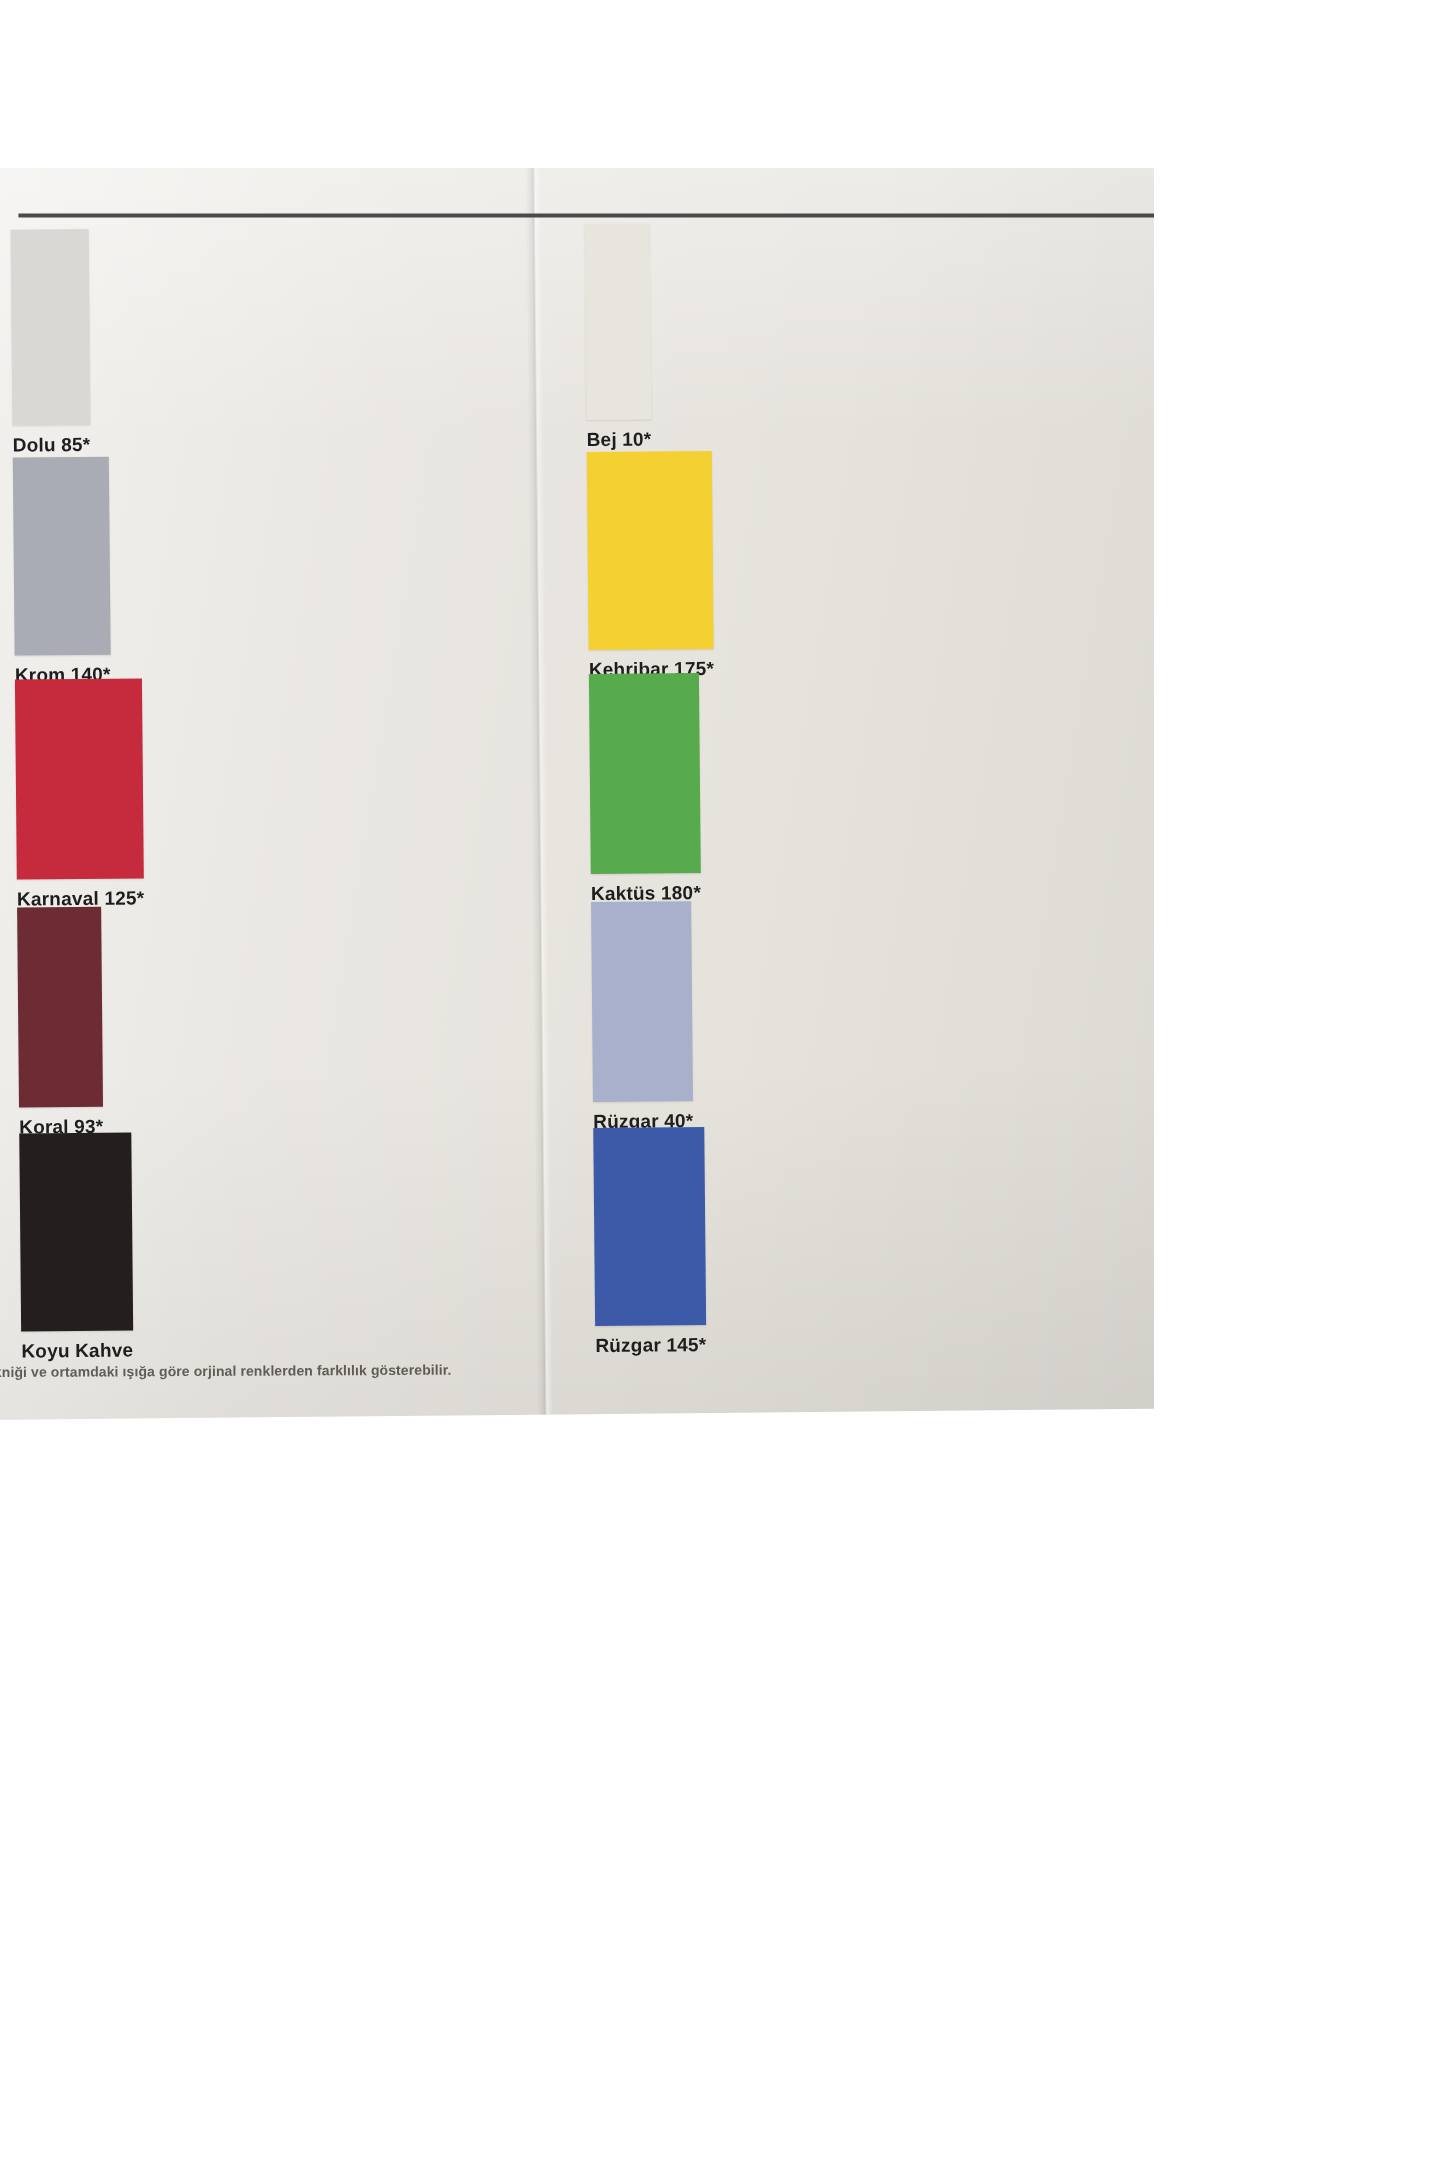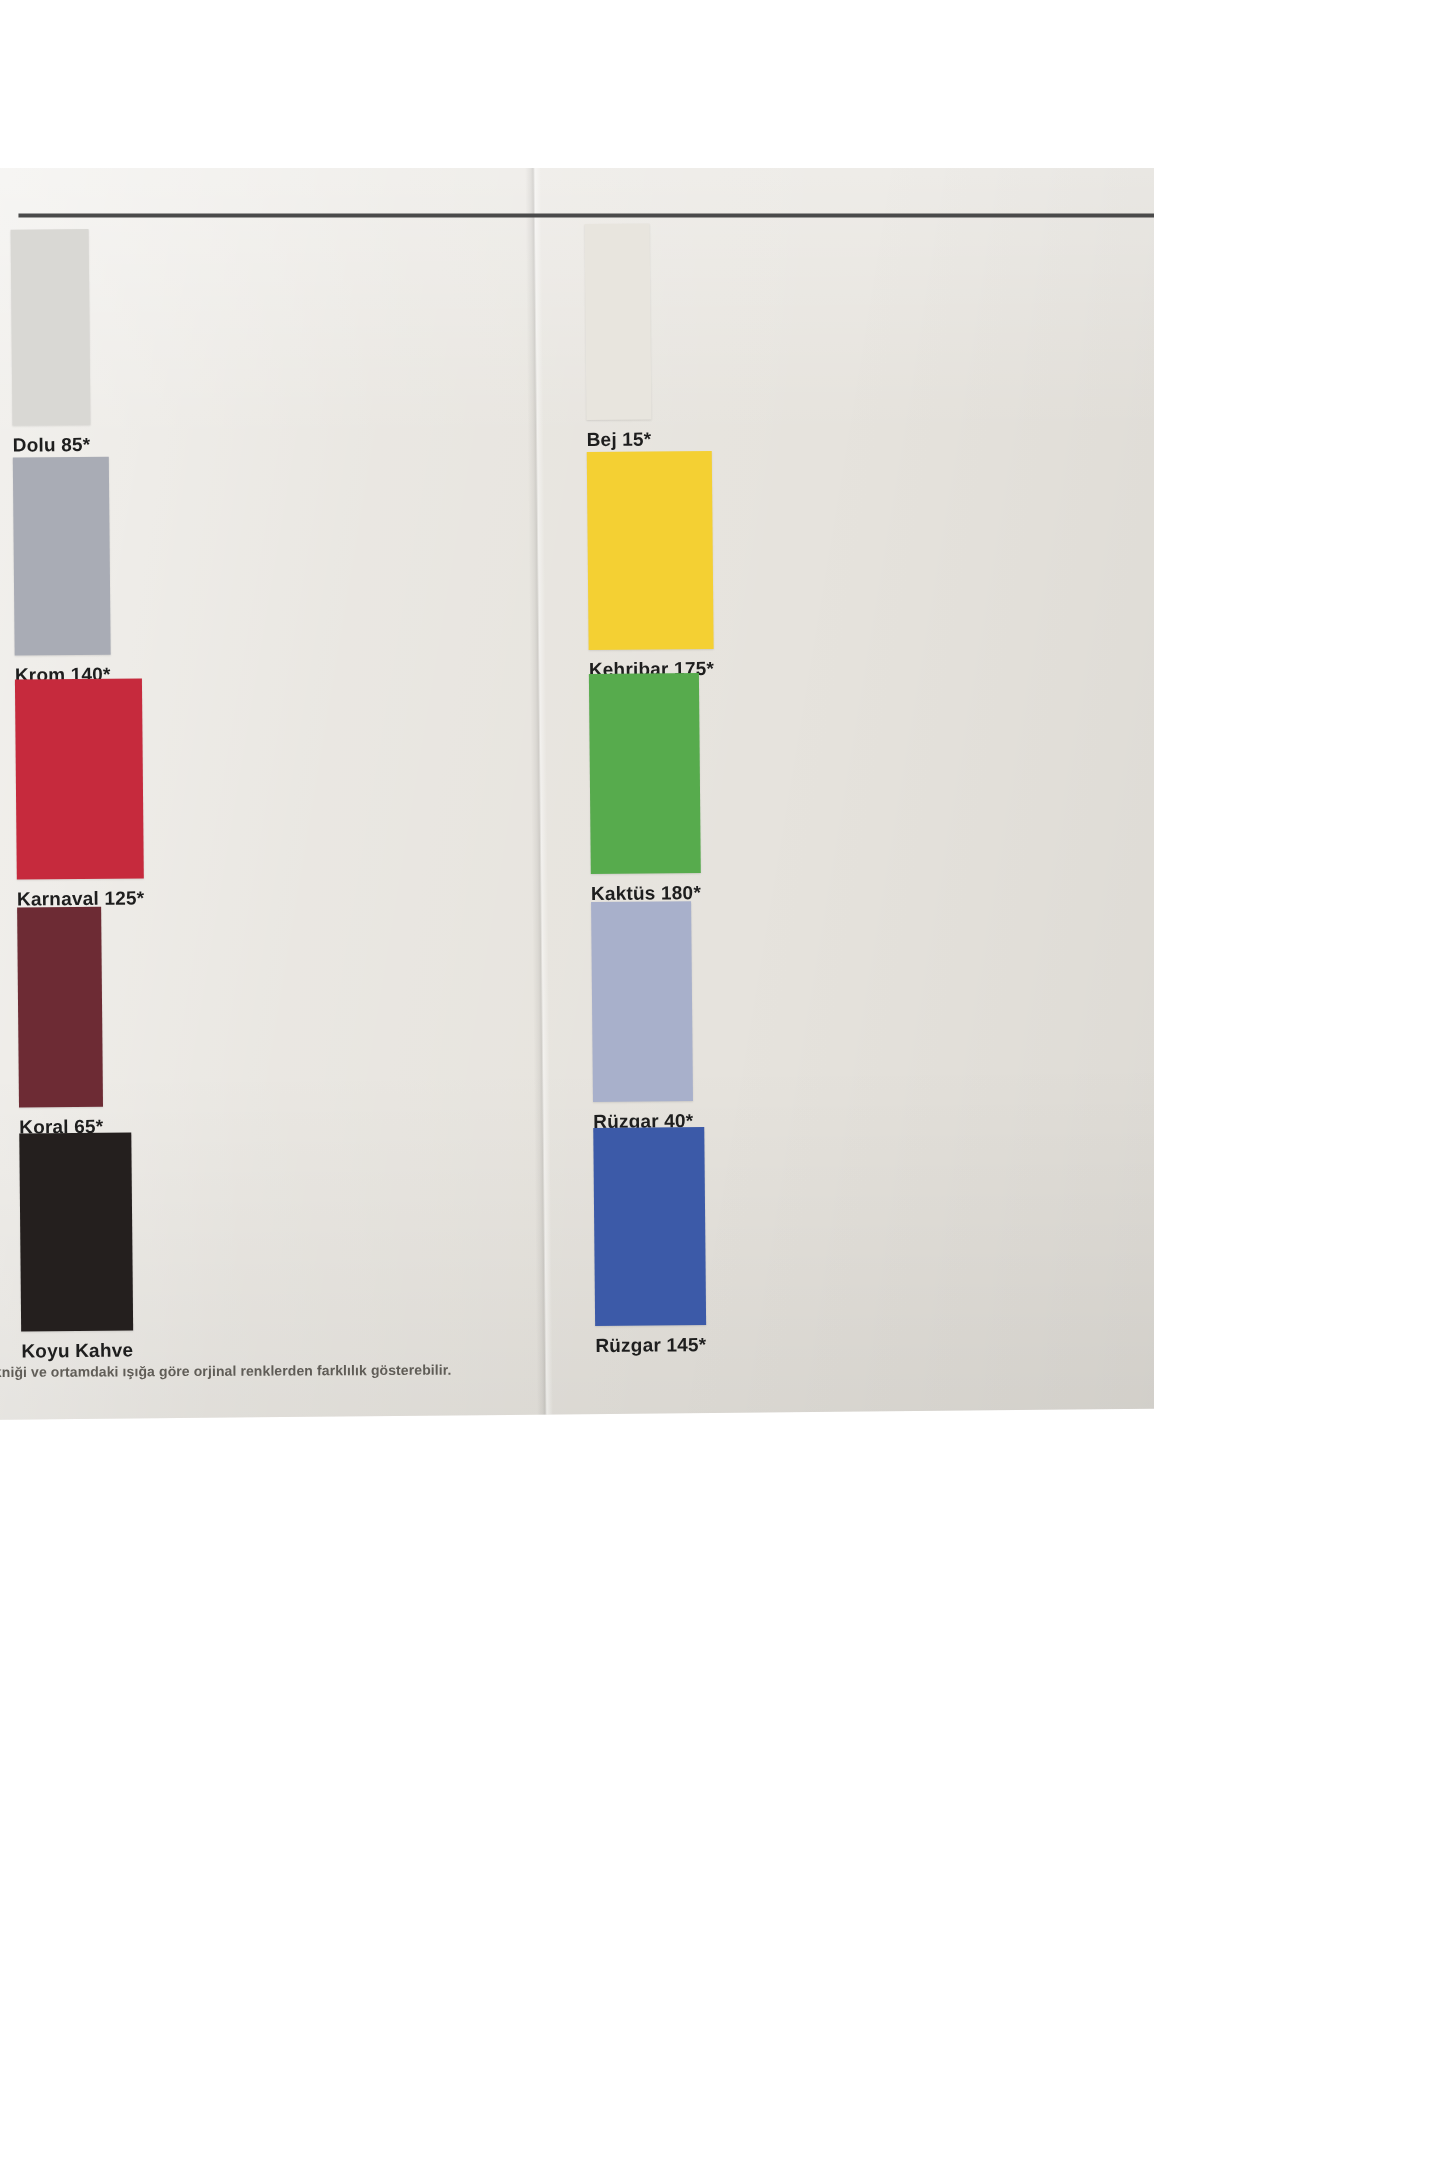--- a/index.html
+++ b/index.html
@@ -145,35 +145,35 @@
         <div class="swatch-item" style="top: 62px;">
           <div class="swatch" style="height: 196px; background: rgb(217, 216, 212);"></div>
           <div class="swatch-label">Dolu 85*</div>
         </div>
         <div class="swatch-item" style="top: 290px;">
           <div class="swatch" style="height: 198px; background: rgb(169, 172, 181);"></div>
           <div class="swatch-label">Krom 140*</div>
         </div>
         <div class="swatch-item" style="top: 740px;">
           <div class="swatch" style="height: 200px; background: rgb(109, 43, 52);"></div>
-          <div class="swatch-label">Koral 65*</div>
+          <div class="swatch-label">Koral 93*</div>
         </div>
         <div class="swatch-item" style="top: 512px;">
           <div class="swatch" style="height: 200px; background: rgb(198, 42, 61);"></div>
           <div class="swatch-label">Karnaval 125*</div>
         </div>
         <div class="swatch-item" style="top: 966px;">
           <div class="swatch" style="height: 198px; background: rgb(36, 31, 30);"></div>
           <div class="swatch-label">Koyu Kahve</div>
         </div>
       </div>
     <div class="col col-right" id="col-right">
         <div class="swatch-item" style="top: 62px;">
           <div class="swatch" style="height: 196px; background: rgb(232, 229, 222);"></div>
-          <div class="swatch-label">Bej 15*</div>
+          <div class="swatch-label">Bej 10*</div>
         </div>
         <div class="swatch-item" style="top: 290px;">
           <div class="swatch" style="height: 198px; background: rgb(244, 208, 51);"></div>
           <div class="swatch-label">Kehribar 175*</div>
         </div>
         <div class="swatch-item" style="top: 512px;">
           <div class="swatch" style="height: 200px; background: rgb(87, 171, 77);"></div>
           <div class="swatch-label">Kaktüs 180*</div>
         </div>
         <div class="swatch-item" style="top: 740px;">

